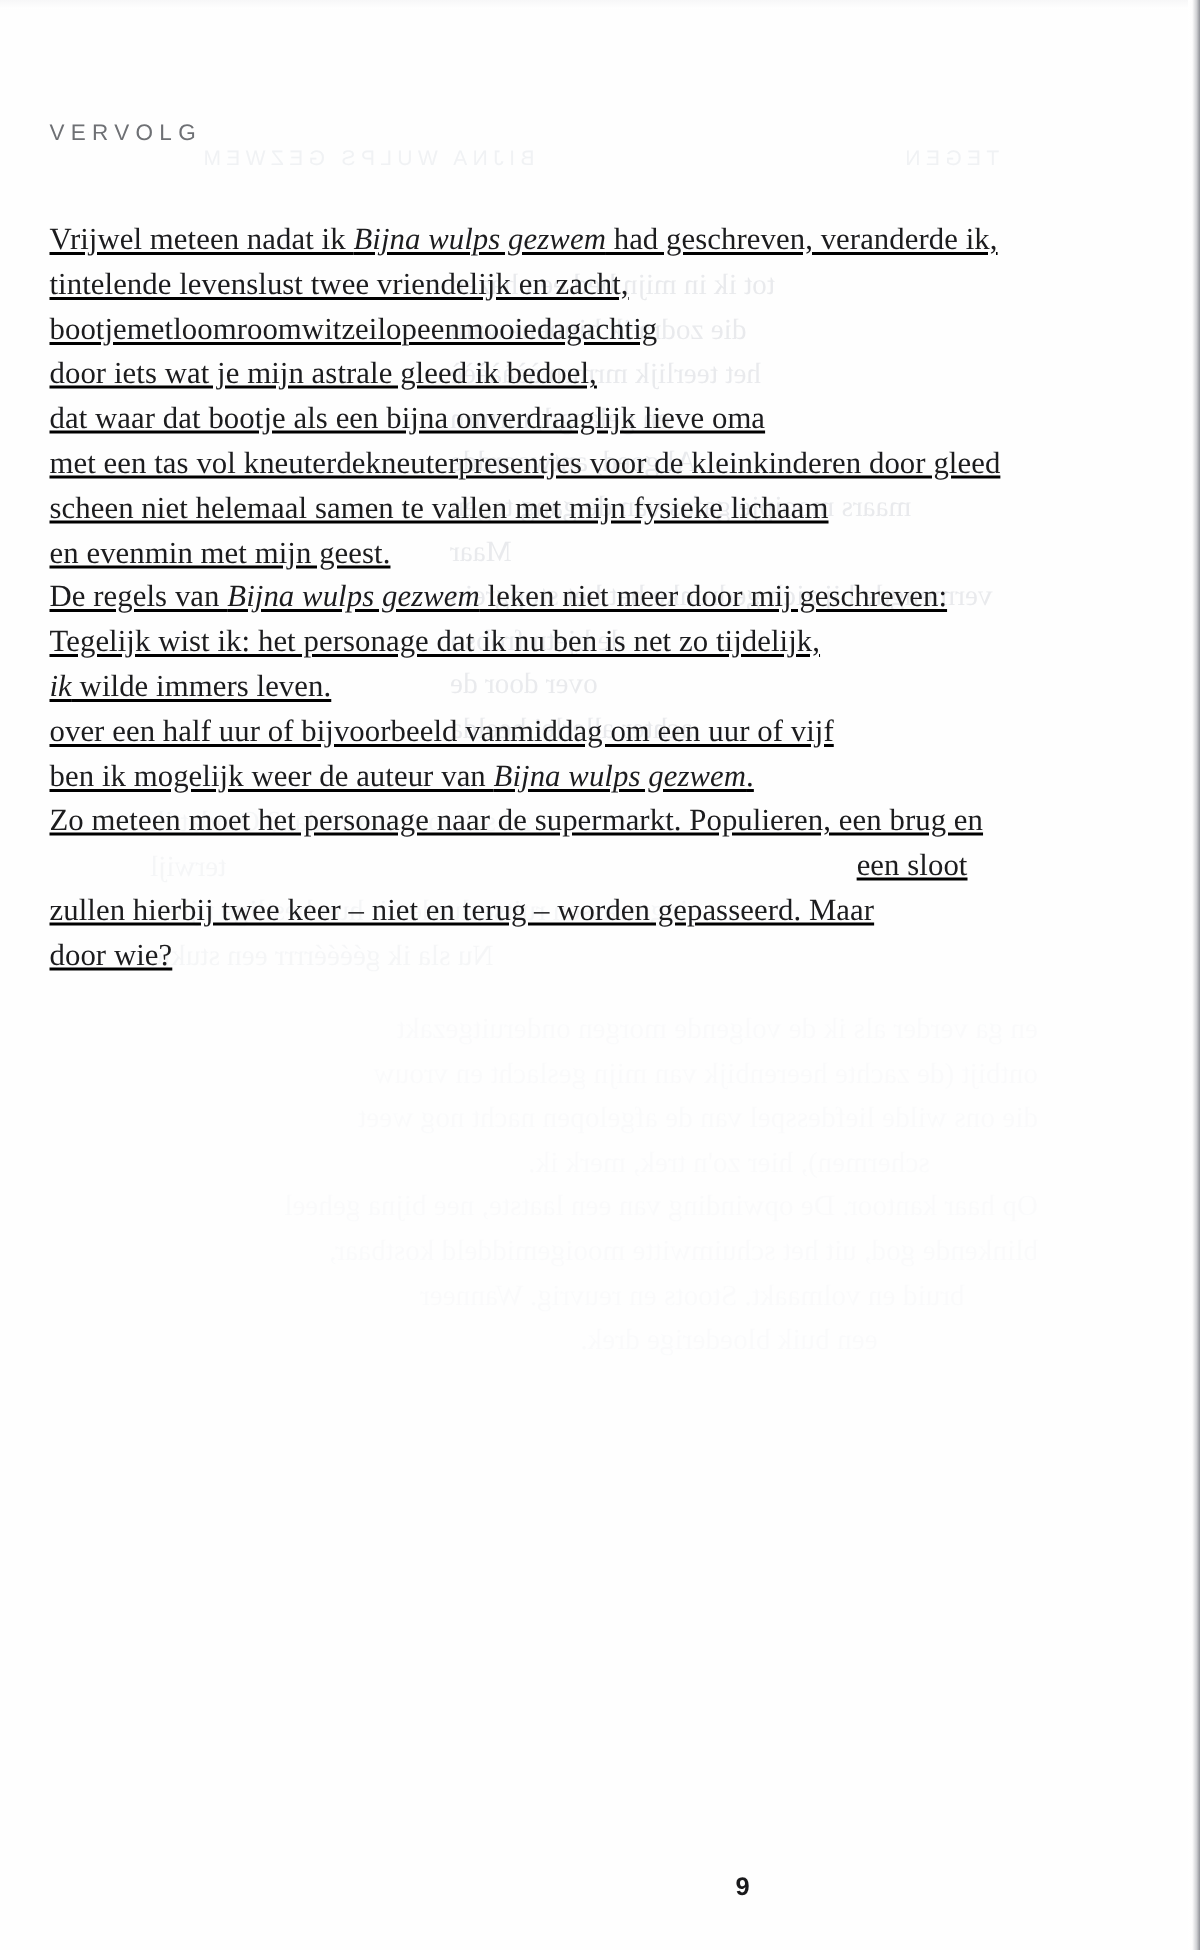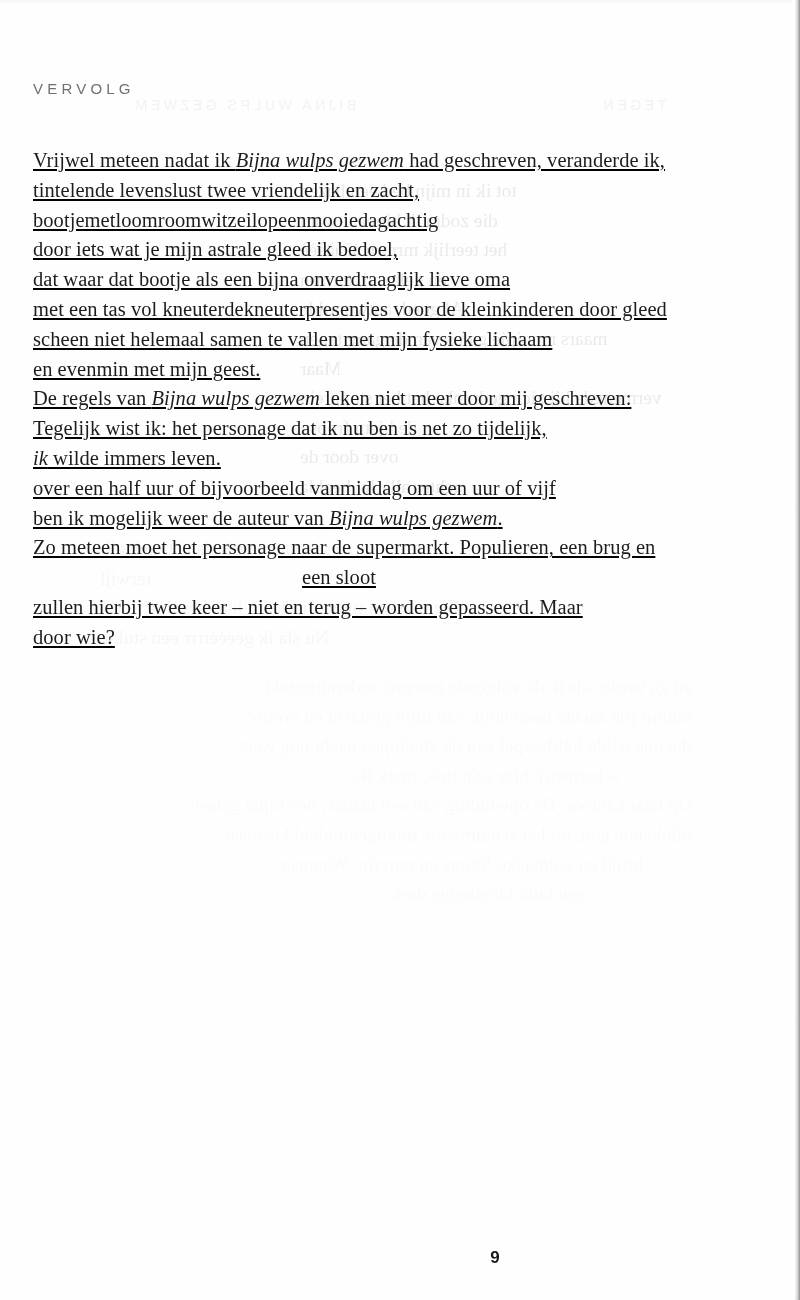--- a/index.html
+++ b/index.html
@@ -58,21 +58,21 @@
     text-decoration: underline;
   }
   .line {
     font-size: 20.5px;
     line-height: 29.8px;
     color: #1c1c1e;
     white-space: nowrap;
     letter-spacing: 0.05px;
   }
   .line.indent-right {
-    text-align: center;
+    text-align: right;
     width: 612px;
   }
   .line em {
     font-style: italic;
   }
 
   
   .bleed {
     position: absolute;
     transform: scaleX(-1);

